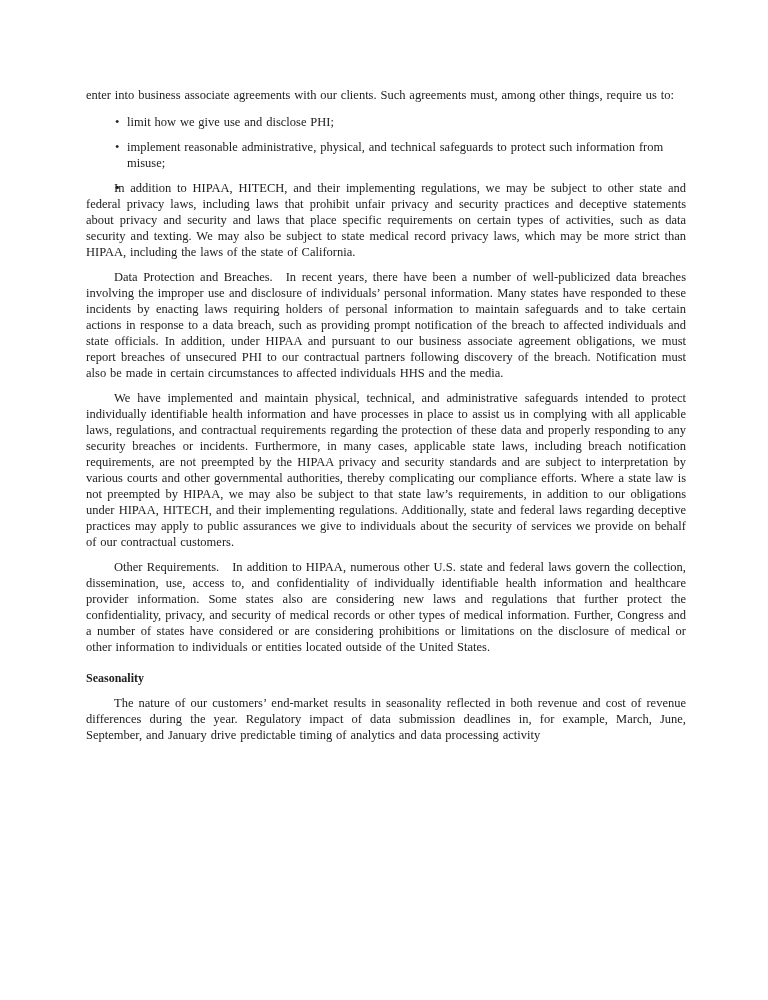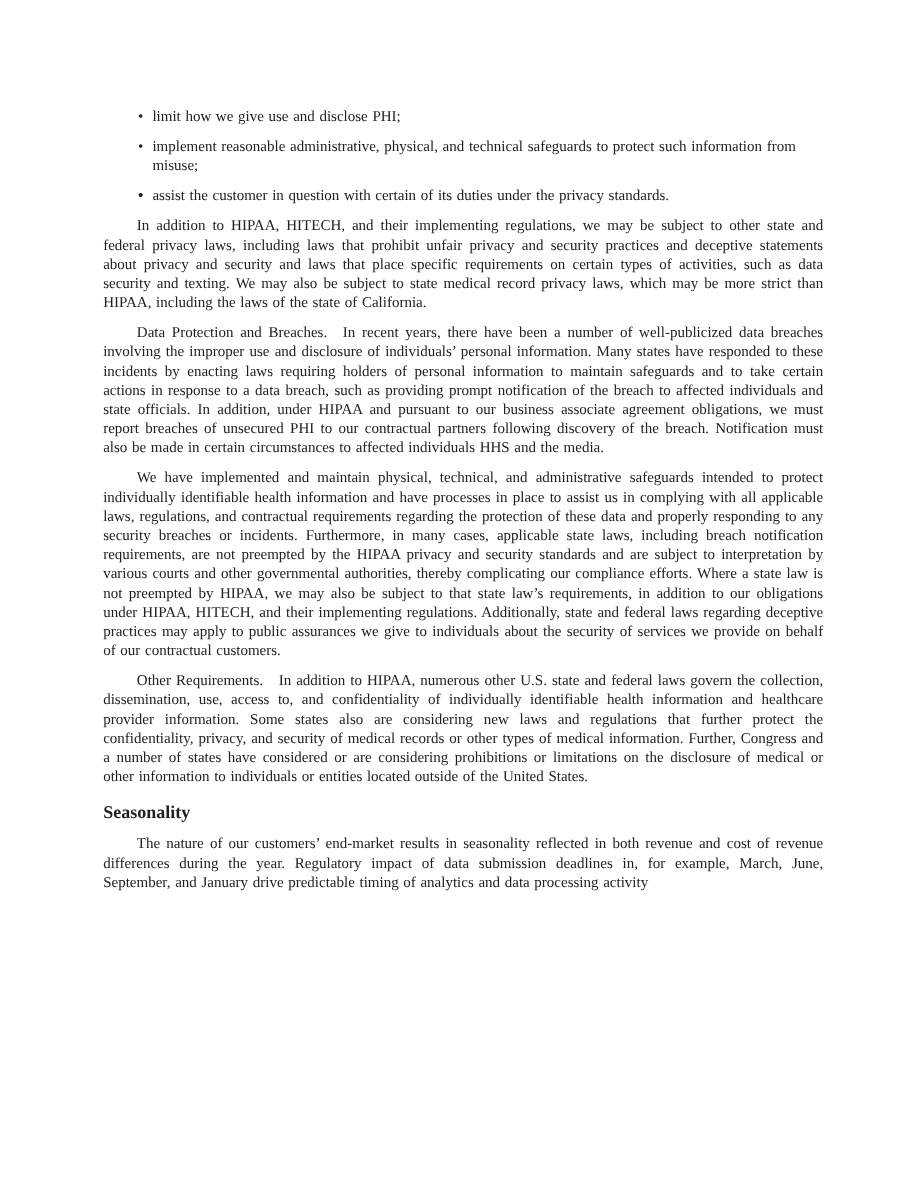--- a/index.html
+++ b/index.html
@@ -43,56 +43,56 @@
     margin-bottom: 9px;
     text-align: left;
   }
   .bullet-marker {
     position: absolute;
     left: 29px;
     top: 0;
   }
   .section-heading {
     font-weight: bold;
-    font-size: 15px;
+    font-size: 12px;
     margin: 15px 0 8px 0;
   }
   .page-number {
     position: absolute;
     top: 903px;
     left: 0;
     width: 768px;
     text-align: center;
     text-indent: 0;
   }
 </style>
 </head>
 <body>
 
 <div class="page">
 
+  <p class="para no-indent">enter into business associate agreements with our clients. Such agreements must, among other things, require us to:</p>
 
   <ul class="bullet-list">
     <li class="bullet-item">
       <span class="bullet-marker">•</span>
       <span>limit how we give use and disclose PHI;</span>
     </li>
     <li class="bullet-item">
       <span class="bullet-marker">•</span>
       <span>implement reasonable administrative, physical, and technical safeguards to protect such information from misuse;</span>
     </li>
     <li class="bullet-item">
       <span class="bullet-marker">•</span>
     </li>
     <li class="bullet-item">
       <span class="bullet-marker">•</span>
     </li>
     <li class="bullet-item">
       <span class="bullet-marker">•</span>
-      <span>assist the customer in question with certain of its duties under the privacy standards.</span>
     </li>
   </ul>
 
   <p class="para">In addition to HIPAA, HITECH, and their implementing regulations, we may be subject to other state and federal privacy laws, including laws that prohibit unfair privacy and security practices and deceptive statements about privacy and security and laws that place specific requirements on certain types of activities, such as data security and texting. We may also be subject to state medical record privacy laws, which may be more strict than HIPAA, including the laws of the state of California.</p>
 
   <p class="para">
     <span class="lead-italic">Data Protection and Breaches.</span><span>In recent years, there have been a number of well-publicized data breaches involving the improper use and disclosure of individuals’ personal information. Many states have responded to these incidents by enacting laws requiring holders of personal information to maintain safeguards and to take certain actions in response to a data breach, such as providing prompt notification of the breach to affected individuals and state officials. In addition, under HIPAA and pursuant to our business associate agreement obligations, we must report breaches of unsecured PHI to our contractual partners following discovery of the breach. Notification must also be made in certain circumstances to affected individuals HHS and the media.</span>
   </p>
 
   <p class="para">We have implemented and maintain physical, technical, and administrative safeguards intended to protect individually identifiable health information and have processes in place to assist us in complying with all applicable laws, regulations, and contractual requirements regarding the protection of these data and properly responding to any security breaches or incidents. Furthermore, in many cases, applicable state laws, including breach notification requirements, are not preempted by the HIPAA privacy and security standards and are subject to interpretation by various courts and other governmental authorities, thereby complicating our compliance efforts. Where a state law is not preempted by HIPAA, we may also be subject to that state law’s requirements, in addition to our obligations under HIPAA, HITECH, and their implementing regulations. Additionally, state and federal laws regarding deceptive practices may apply to public assurances we give to individuals about the security of services we provide on behalf of our contractual customers.</p>

